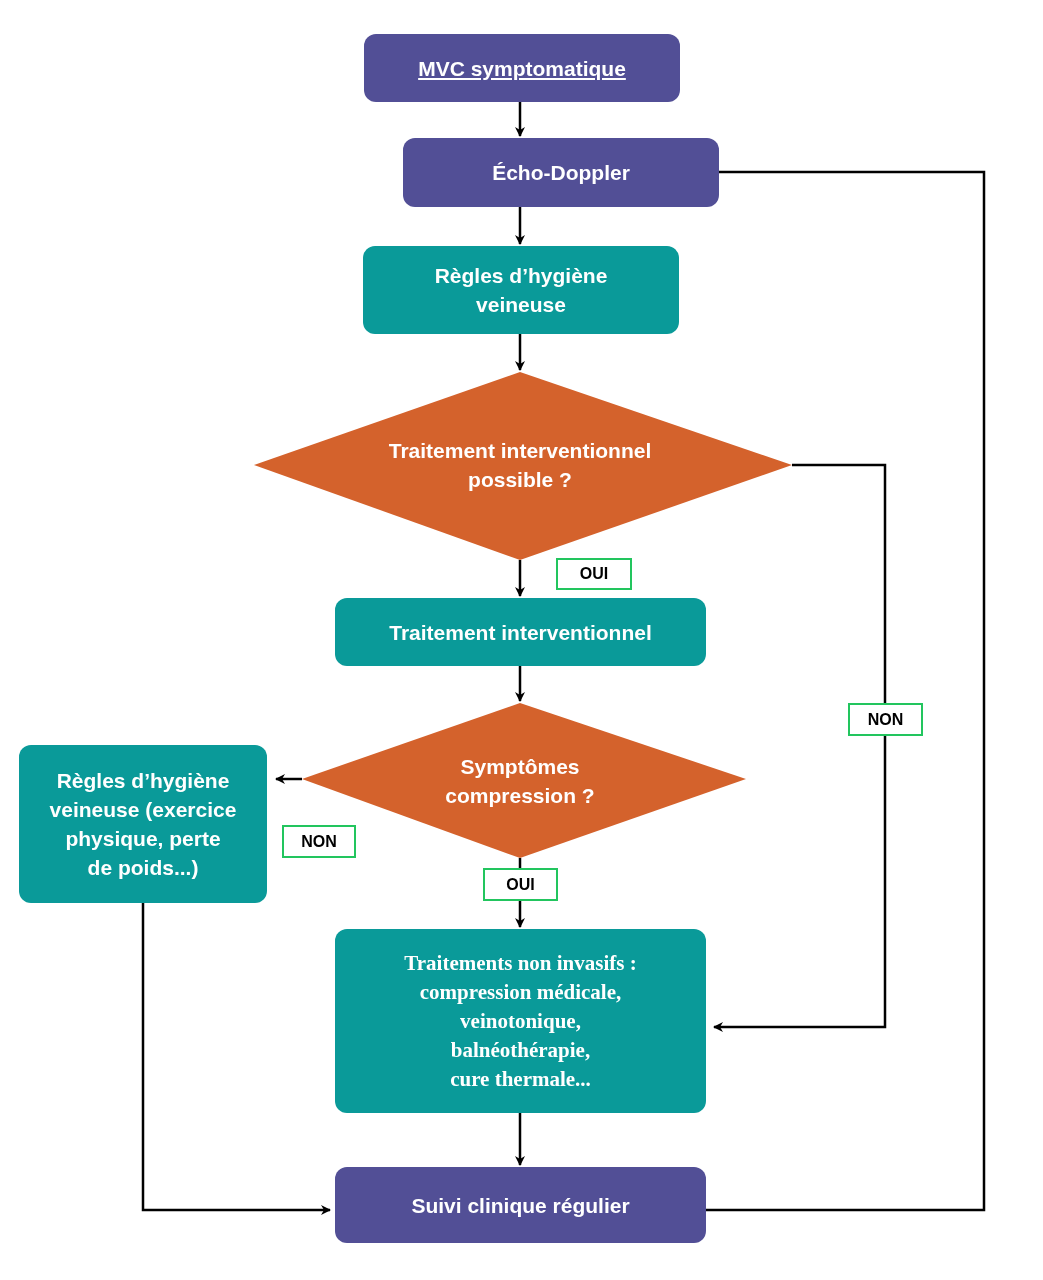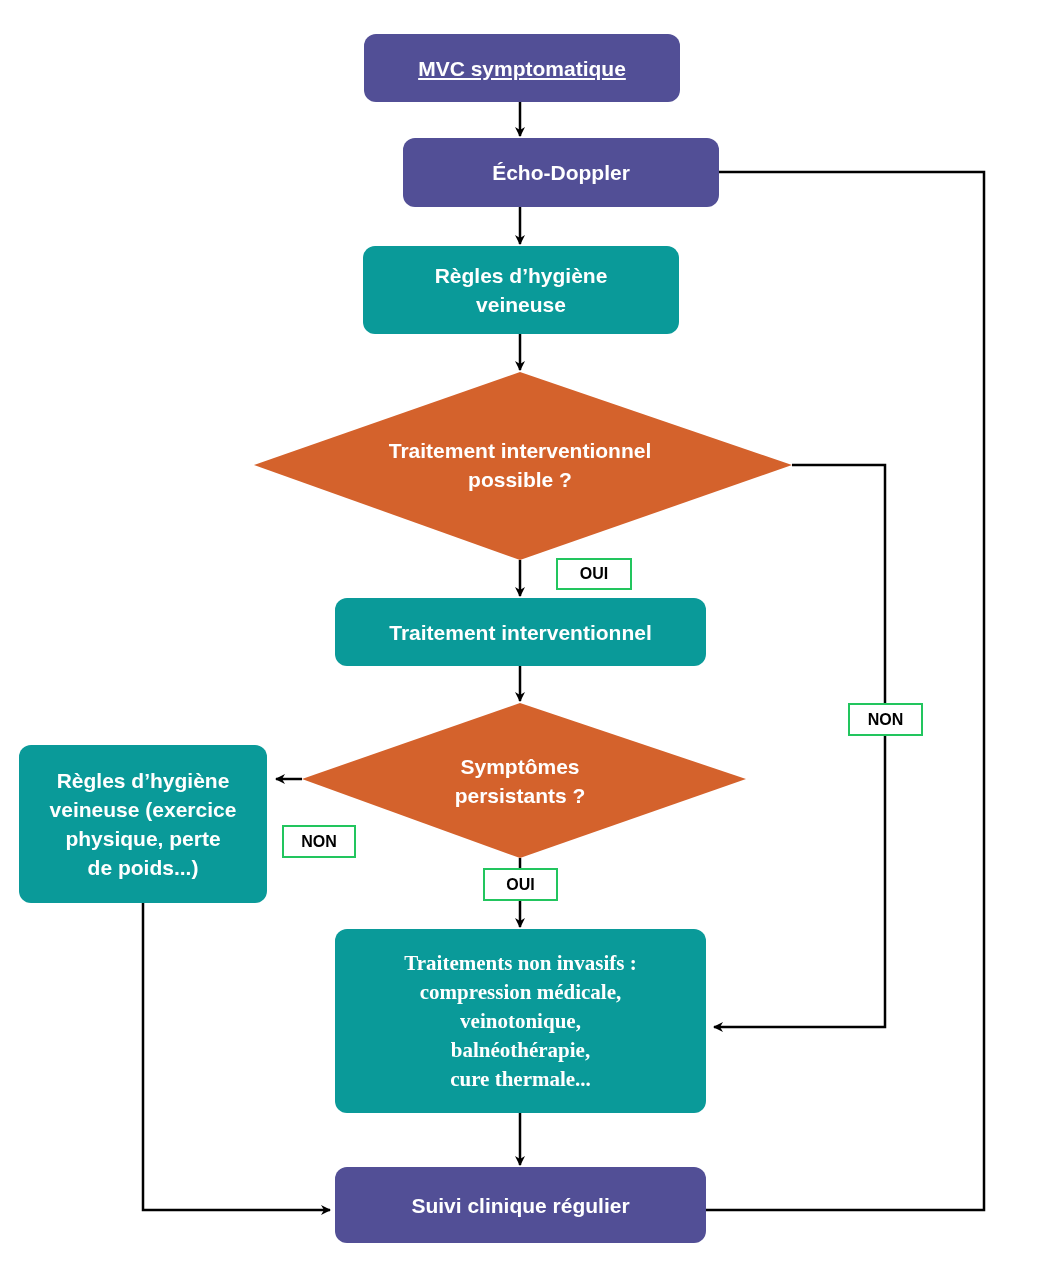--- a/index.html
+++ b/index.html
@@ -54,21 +54,21 @@
 <div class="diamond-text" style="left:320px; top:430px; width:400px; height:70px;">Traitement interventionnel
 possible ?</div>
 
 <div class="label" style="left:556px; top:558px; width:76px; height:32px;">OUI</div>
 
 <div class="node teal" style="left:335px; top:598px; width:371px; height:68px;">Traitement interventionnel</div>
 
 <div class="label" style="left:848px; top:703px; width:75px; height:33px;">NON</div>
 
 <div class="diamond-text" style="left:400px; top:750px; width:240px; height:62px;">Symptômes
-persistants ?</div>
+compression ?</div>
 
 <div class="node teal" style="left:19px; top:745px; width:248px; height:158px;">Règles d’hygiène
 veineuse (exercice
 physique, perte
 de poids...)</div>
 
 <div class="label" style="left:282px; top:825px; width:74px; height:33px;">NON</div>
 
 <div class="label" style="left:483px; top:868px; width:75px; height:33px;">OUI</div>
 

